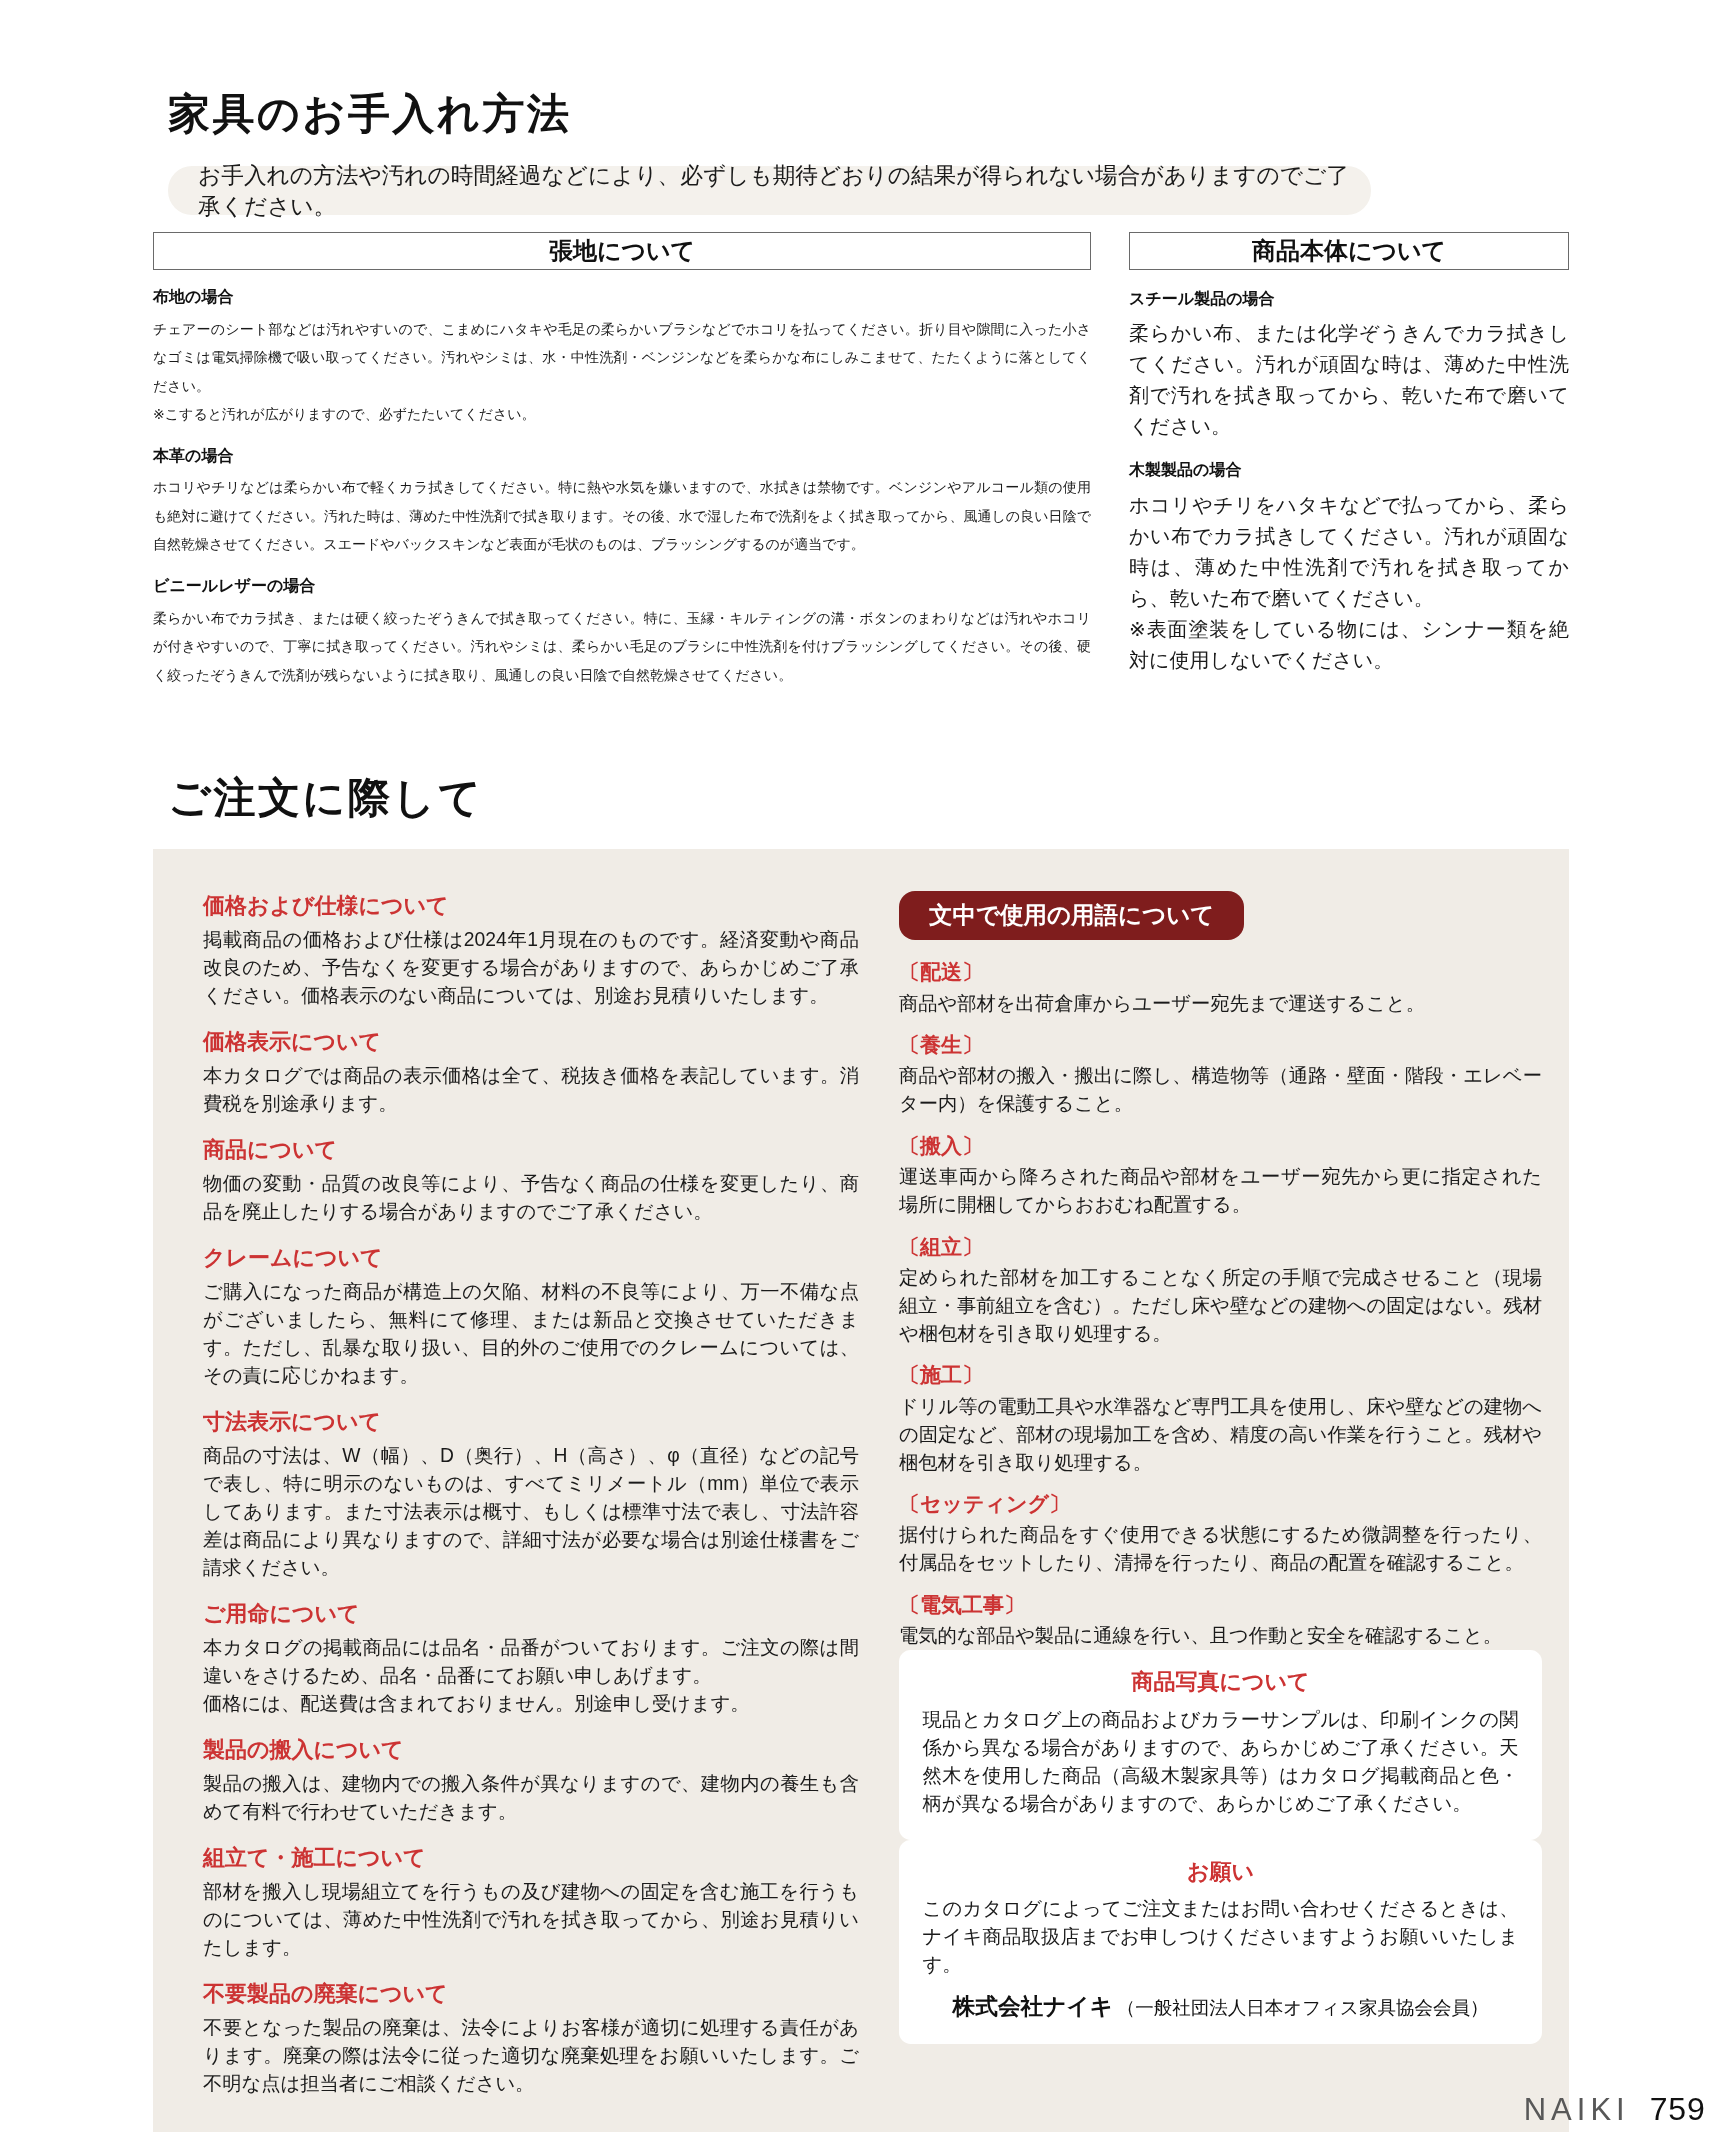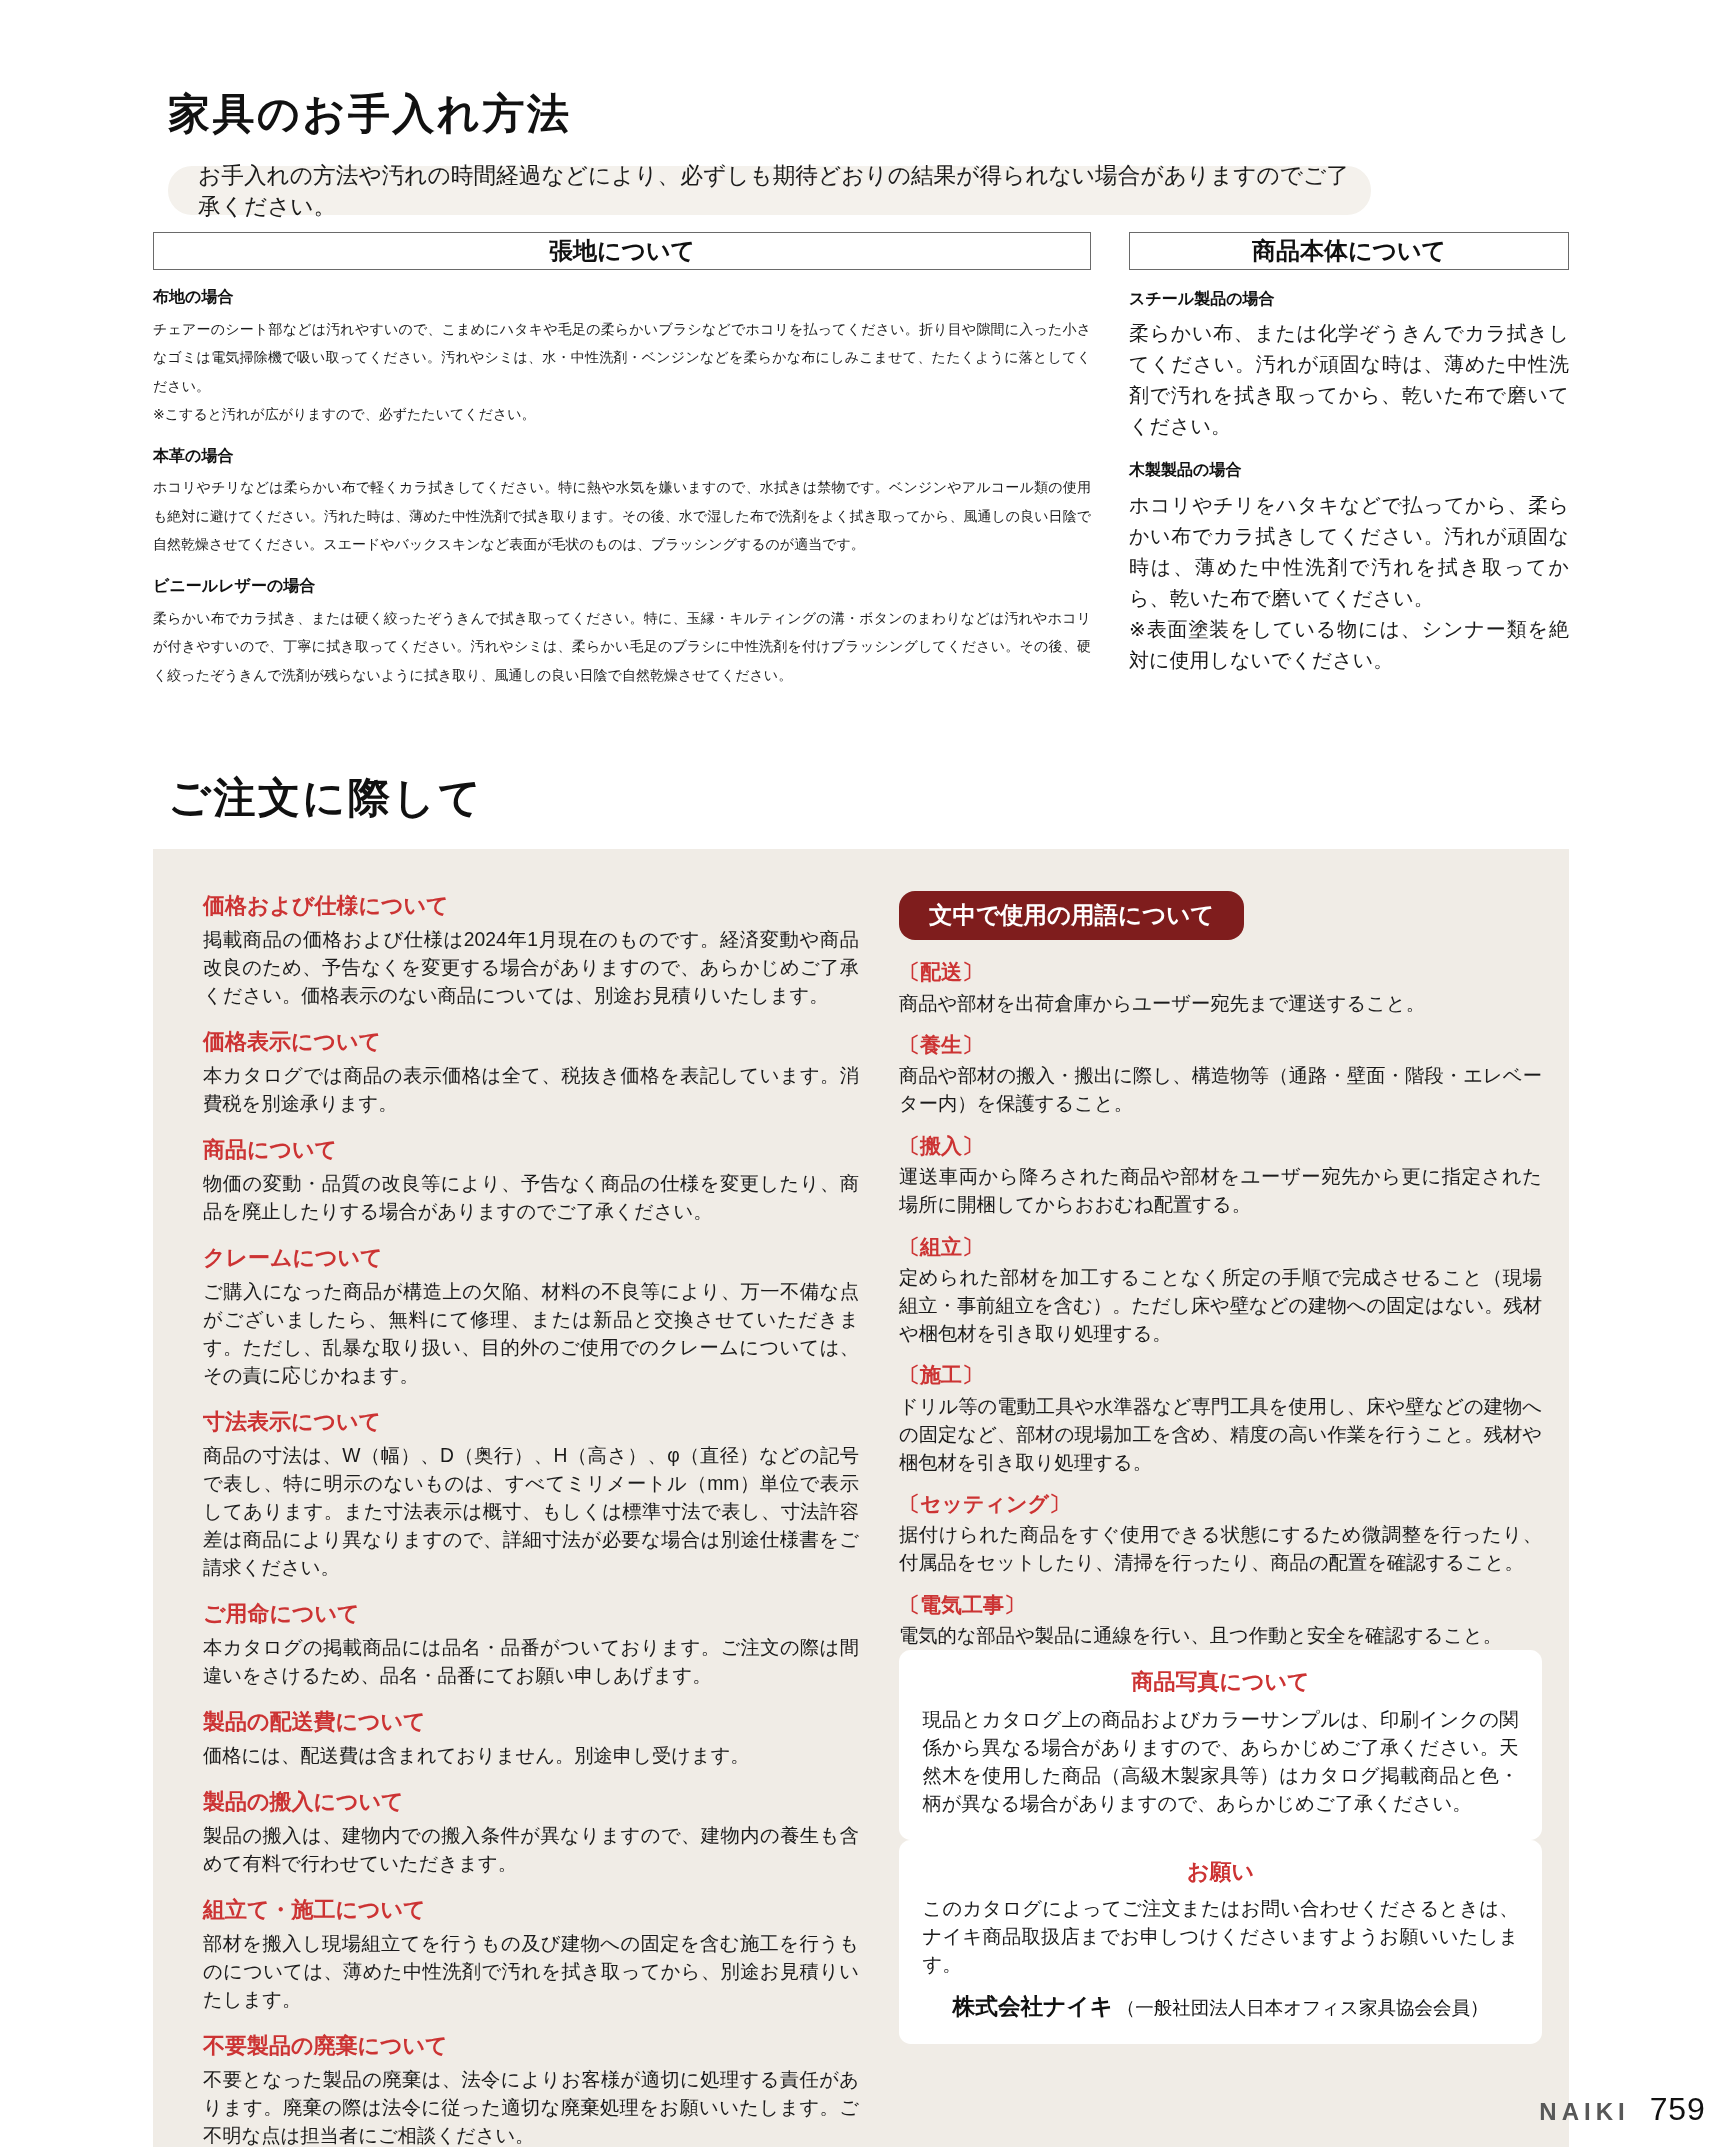--- a/index.html
+++ b/index.html
@@ -79,21 +79,21 @@
   .note-card h6 { color:#cc3333; font-size:22px; font-weight:700; text-align:center; margin-bottom:8.4px; }
   .note-card p  { font-size:19.3px; line-height:28px; text-align:justify; }
   .company-line { text-align:center; margin-top:11.7px; }
   .company-name { font-size:22.7px; font-weight:700; color:#111; }
   .company-note { font-size:18.5px; color:#111; }
 
   .page-footer {
     position:absolute; top:2091px; right:28.5px;
     display:flex; align-items:baseline; gap:20px;
   }
-  .footer-brand { font-size:24px; color:#585858; letter-spacing:5px; font-weight:700; }
+  .footer-brand { font-size:31px; color:#585858; letter-spacing:5px; font-weight:400; }
   .footer-pagenum { font-size:32px; color:#111; font-weight:500; letter-spacing:0.8px; }
 </style>
 </head>
 <body>
 
 <div class="page">
 
   <h1 class="page-title title-care">家具のお手入れ方法</h1>
 
   <div class="notice-bar">
@@ -167,21 +167,20 @@
       </div>
       <div class="order-section">
         <h4>寸法表示について</h4>
         <p>商品の寸法は、W（幅）、D（奥行）、H（高さ）、φ（直径）などの記号で表し、特に明示のないものは、すべてミリメートル（mm）単位で表示してあります。また寸法表示は概寸、もしくは標準寸法で表し、寸法許容差は商品により異なりますので、詳細寸法が必要な場合は別途仕様書をご請求ください。</p>
       </div>
       <div class="order-section">
         <h4>ご用命について</h4>
         <p>本カタログの掲載商品には品名・品番がついております。ご注文の際は間違いをさけるため、品名・品番にてお願い申しあげます。</p>
       </div>
       <div class="order-section">
-        <h4>製品の配送費について</h4>
         <p>価格には、配送費は含まれておりません。別途申し受けます。</p>
       </div>
       <div class="order-section">
         <h4>製品の搬入について</h4>
         <p>製品の搬入は、建物内での搬入条件が異なりますので、建物内の養生も含めて有料で行わせていただきます。</p>
       </div>
       <div class="order-section">
         <h4>組立て・施工について</h4>
         <p>部材を搬入し現場組立てを行うもの及び建物への固定を含む施工を行うものについては、薄めた中性洗剤で汚れを拭き取ってから、別途お見積りいたします。</p>
       </div>

